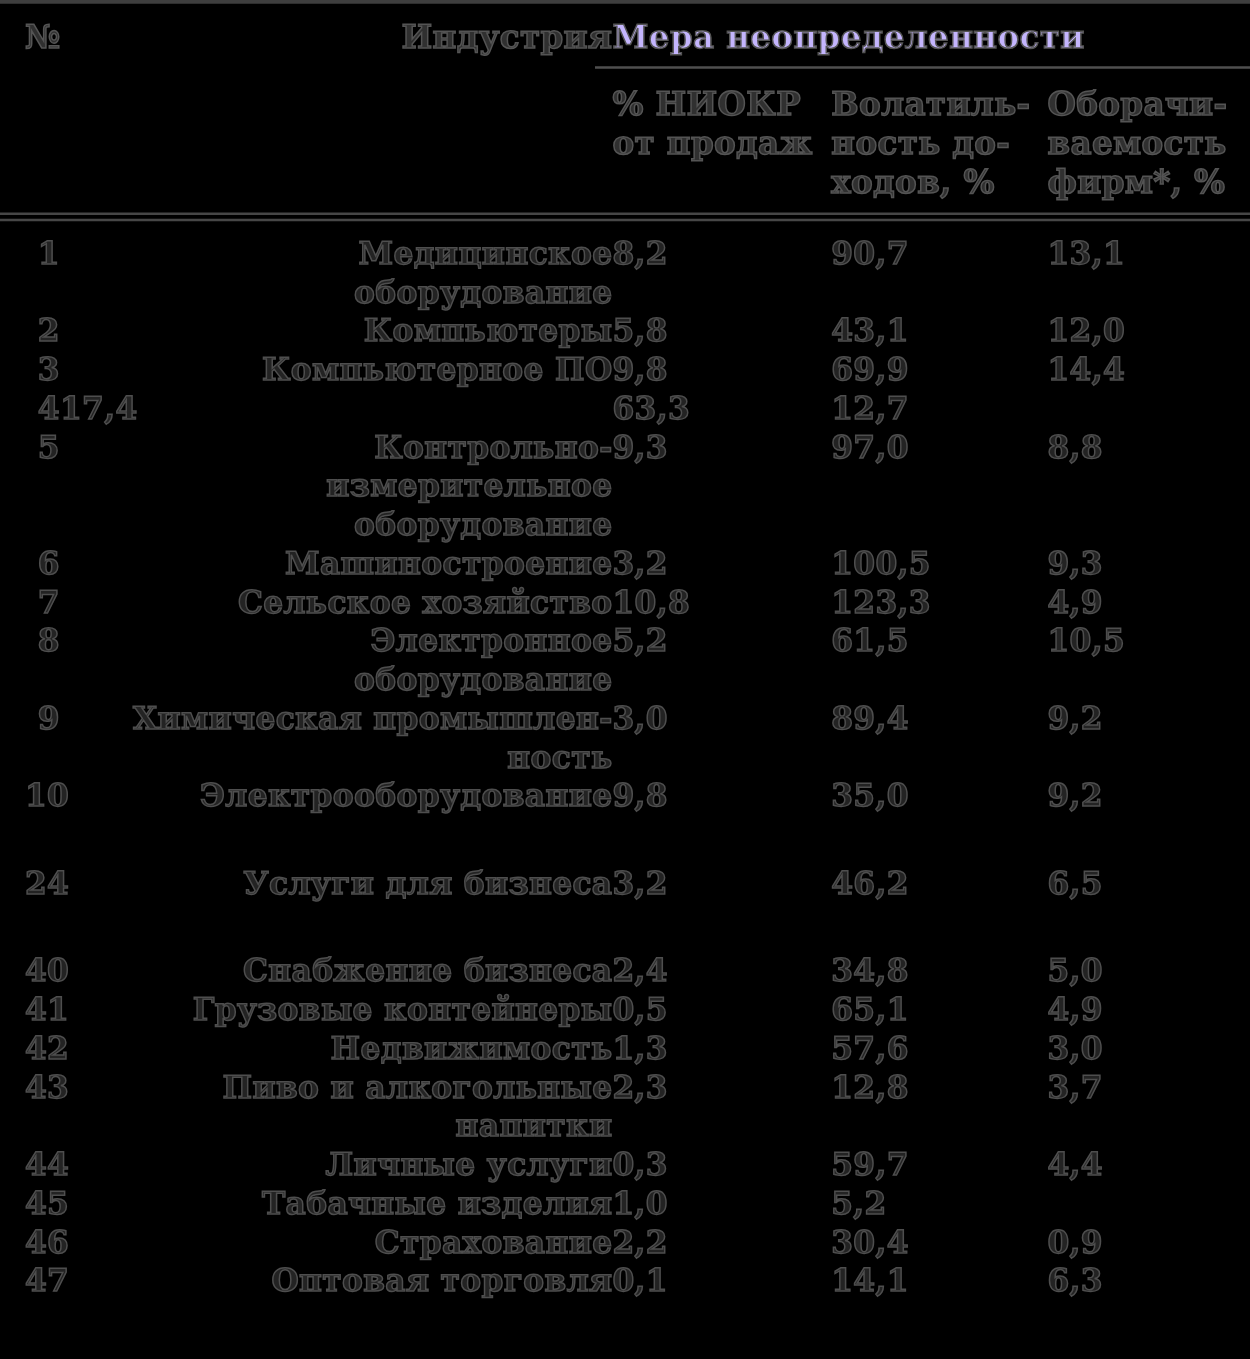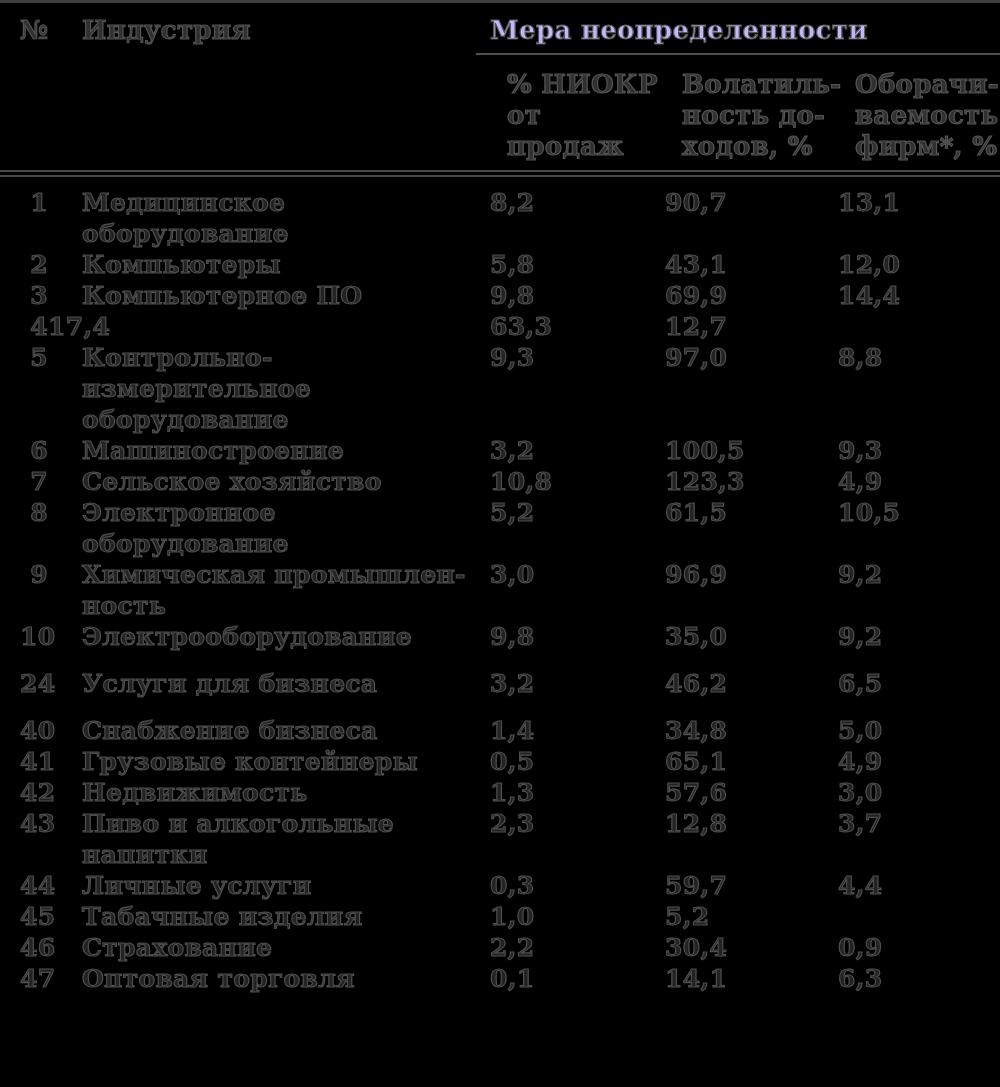--- a/index.html
+++ b/index.html
@@ -23,38 +23,38 @@
     -webkit-text-stroke:1.2px #4e4e4e;
     letter-spacing:0.3px;
   }
   .h{
     font-size:26px;line-height:31px;
     color:#303030;
     -webkit-text-stroke:1.2px #545454;
     letter-spacing:0.3px;
   }
   .num{text-align:right;}
-  .ind{padding-left:34px;white-space:pre-line;}
-  .sub{white-space:pre-line;margin-left:17px;}
+  .ind{padding-left:34px;white-space:pre-line;text-align:right;}
+  .sub{white-space:pre-line;}
   .group{
     grid-column:3/6;
     margin-left:-14px;padding-left:14px;
     padding-bottom:7px;
     border-bottom:2px solid #4f4f4f;
     color:#c4b5fd;
   }
   .hrow1{margin-top:12px;}
   .hrow2{margin-top:14px;}
   .rule-double{
     margin-top:8px;height:3px;
     border-top:2px solid #474747;
     border-bottom:2px solid #474747;
   }
   .tbody{padding-top:10px;}
-  .gap-before{margin-top:16px;}
+  .gap-before{margin-top:39px;}
 </style>
 </head>
 <body>
 
 <div class="page">
   <div class="toprule"></div>
 
   <div class="grid hrow1">
     <div class="h num">№</div>
     <div class="h ind">Индустрия</div>
@@ -132,41 +132,41 @@
       <div class="t ind">Электронное оборудование</div>
       <div class="t">5,2</div>
       <div class="t">61,5</div>
       <div class="t">10,5</div>
     </div>
     <div class="grid tr">
       <div class="t num">9</div>
       <div class="t ind">Химическая промышлен-
 ность</div>
       <div class="t">3,0</div>
-      <div class="t">96,9</div>
+      <div class="t">89,4</div>
       <div class="t">9,2</div>
     </div>
     <div class="grid tr">
       <div class="t num">10</div>
       <div class="t ind">Электрооборудование</div>
       <div class="t">9,8</div>
       <div class="t">35,0</div>
       <div class="t">9,2</div>
     </div>
     <div class="grid tr gap-before">
       <div class="t num">24</div>
       <div class="t ind">Услуги для бизнеса</div>
       <div class="t">3,2</div>
       <div class="t">46,2</div>
       <div class="t">6,5</div>
     </div>
     <div class="grid tr gap-before">
       <div class="t num">40</div>
       <div class="t ind">Снабжение бизнеса</div>
-      <div class="t">1,4</div>
+      <div class="t">2,4</div>
       <div class="t">34,8</div>
       <div class="t">5,0</div>
     </div>
     <div class="grid tr">
       <div class="t num">41</div>
       <div class="t ind">Грузовые контейнеры</div>
       <div class="t">0,5</div>
       <div class="t">65,1</div>
       <div class="t">4,9</div>
     </div>

